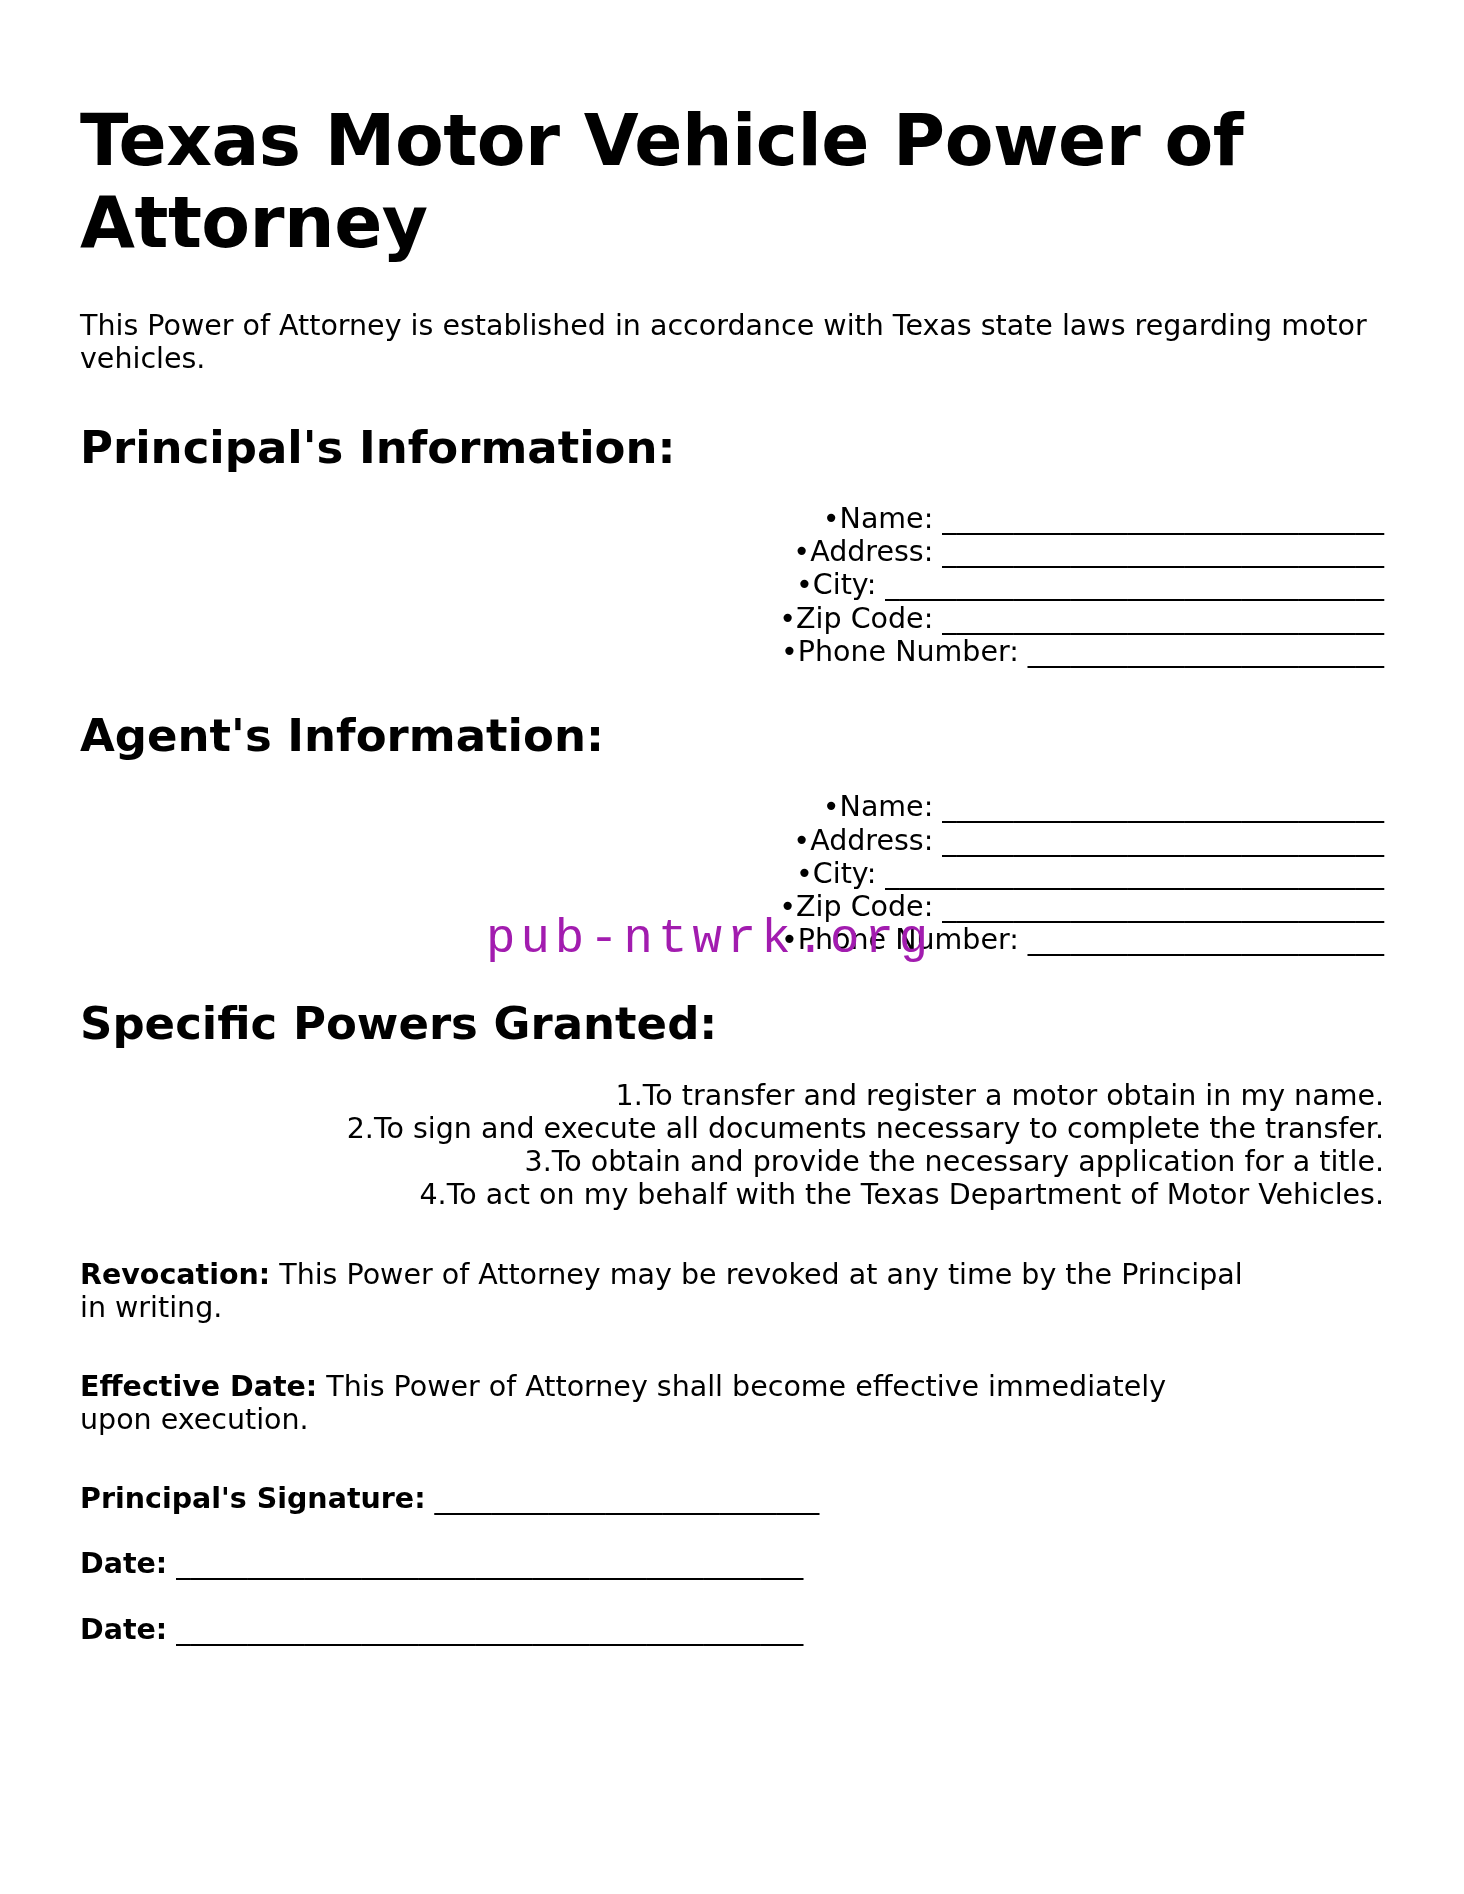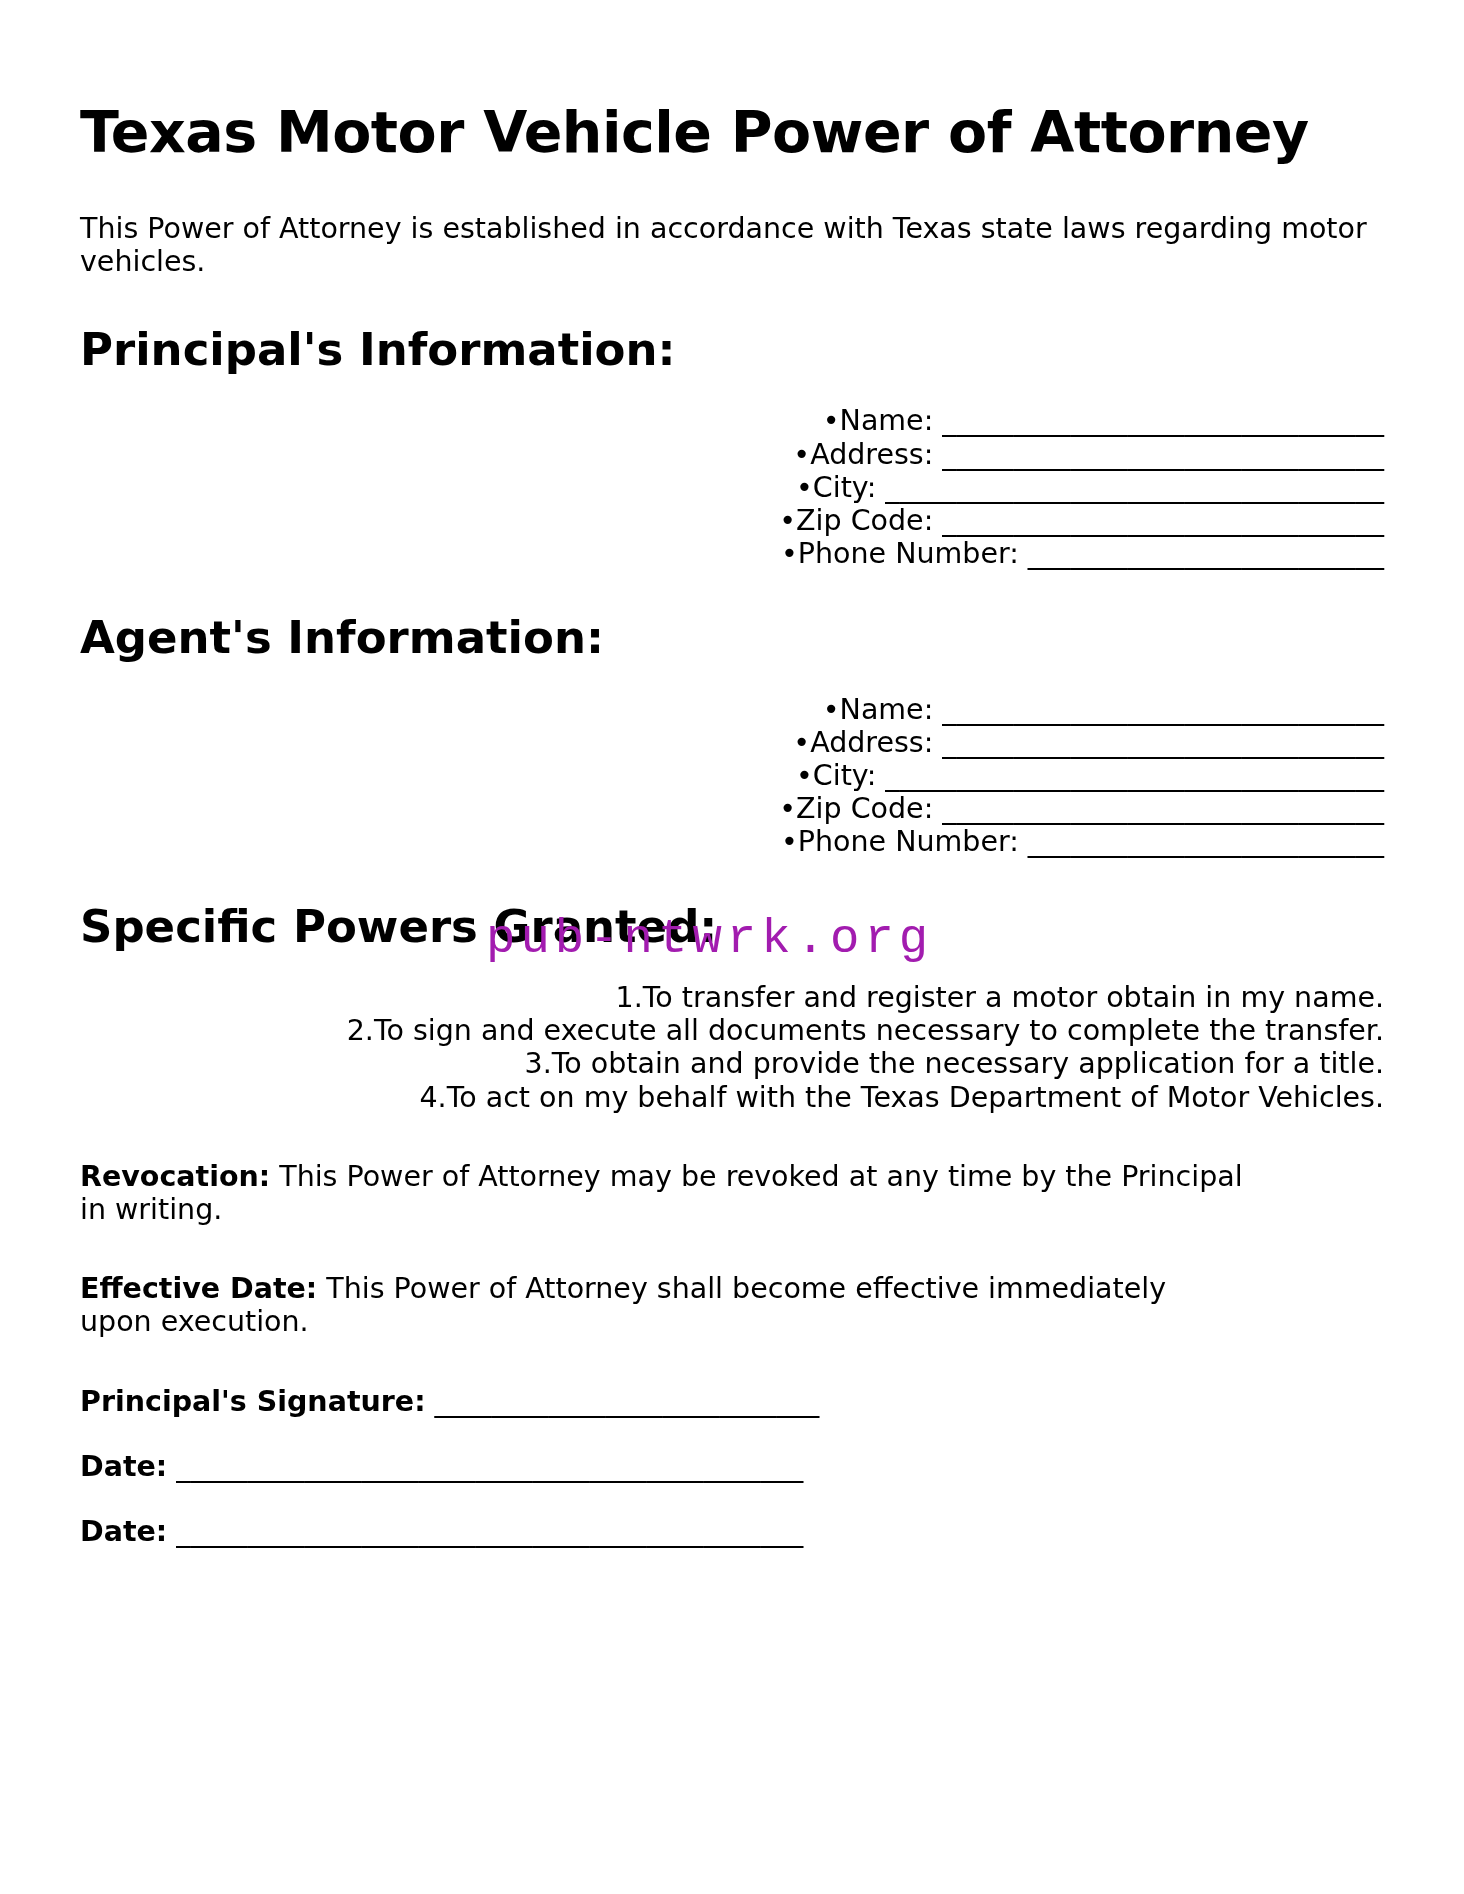--- a/index.html
+++ b/index.html
@@ -10,21 +10,21 @@
     box-sizing: border-box;
     padding: 100px 80px 60px 80px;
     background: #ffffff;
     color: #000000;
     font-family: "DejaVu Sans", "Liberation Sans", sans-serif;
     font-size: 28.5px;
     line-height: 1.165;
     overflow: hidden;
   }
   h1.doc-title {
-    font-size: 57px;
+    font-size: 71px;
     line-height: 1.15;
     font-weight: bold;
     margin: 0 0 34px 0;
     letter-spacing: -0.5px;
   }
   p { margin: 46px 0; }
   p.intro { max-width: 1295px; }
   p.clause { max-width: 1165px; }
   h3.sec-heading {
     font-size: 45px;

